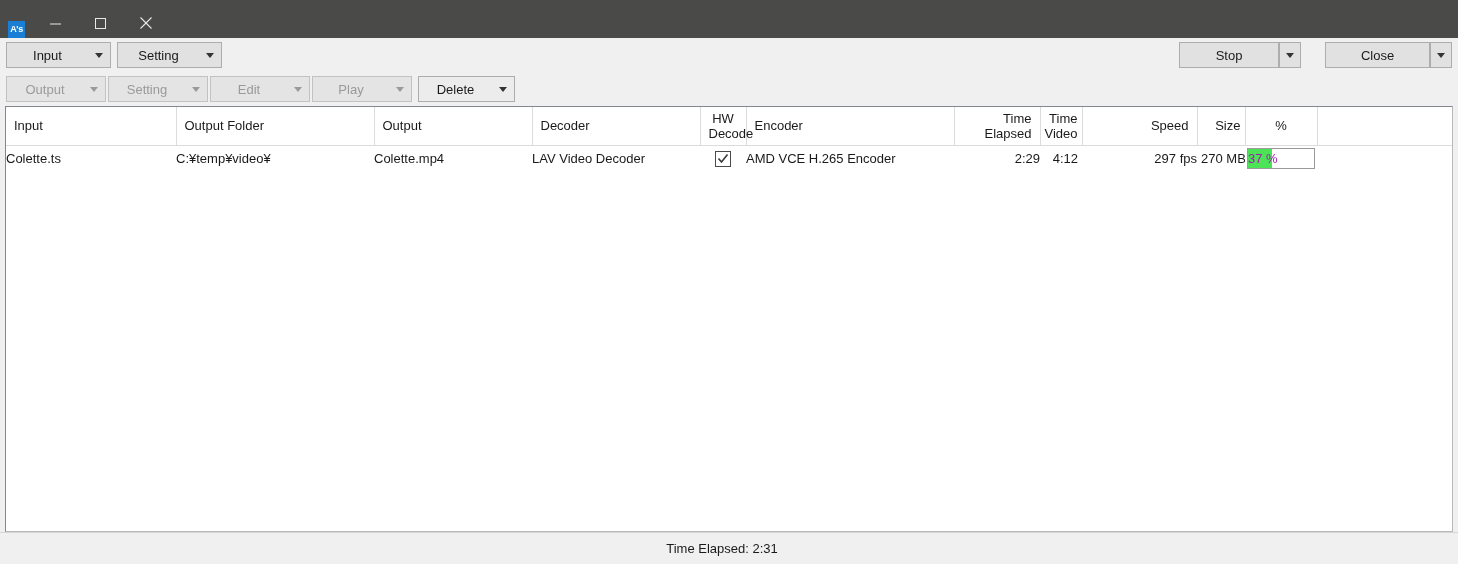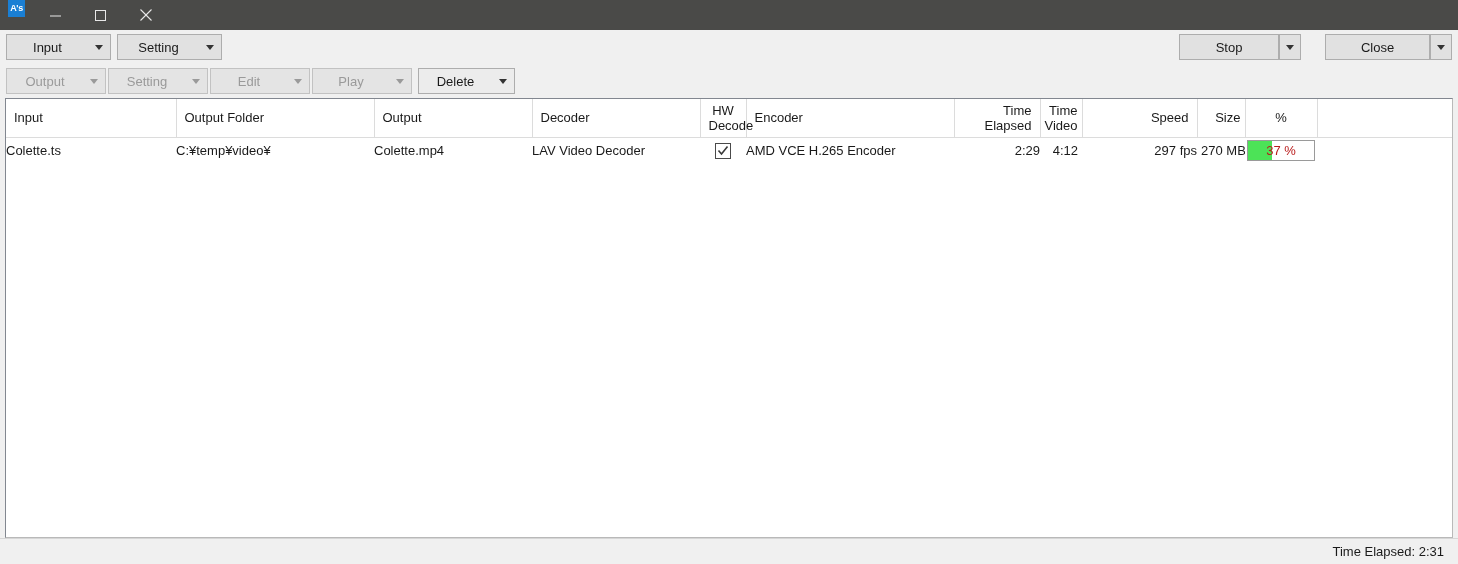--- a/index.html
+++ b/index.html
@@ -23,24 +23,24 @@
     width: 1458px;
     height: 564px;
     background: #f0f0f0;
     box-sizing: border-box;
     display: flex;
     flex-direction: column;
   }
 
   
   .titlebar {
-    height: 30px;
+    height: 38px;
     background: #4a4a48;
     display: flex;
-    align-items: flex-start;
+    align-items: flex-end;
     flex: 0 0 auto;
     position: relative;
   }
   .app-icon {
     width: 17px;
     height: 17px;
     margin-left: 8px;
     margin-right: 8px;
     background: #1a7fd4;
     color: #ffffff;
@@ -246,35 +246,34 @@
   }
   .progress .fill {
     position: absolute;
     left: 0; top: 0; bottom: 0;
     background: #4ce357;
   }
   .progress .ptext {
     position: relative;
     z-index: 2;
     display: block;
-    text-align: center;
     line-height: 19px;
     font-size: 13px;
-    color: #b91c1c;
+    color: #a21caf;
   }
 
   
   .statusbar {
-    height: 26px;
+    height: 32px;
     flex: 0 0 auto;
     background: #f0f0f0;
     border-top: 1px solid #d6d6d6;
     display: flex;
     align-items: center;
-    justify-content: flex-end;
+    justify-content: center;
     padding-right: 14px;
     box-sizing: border-box;
     font-size: 13px;
     color: #1a1a1a;
   }
 </style>
 </head>
 <body>
 
 <div class="window">

